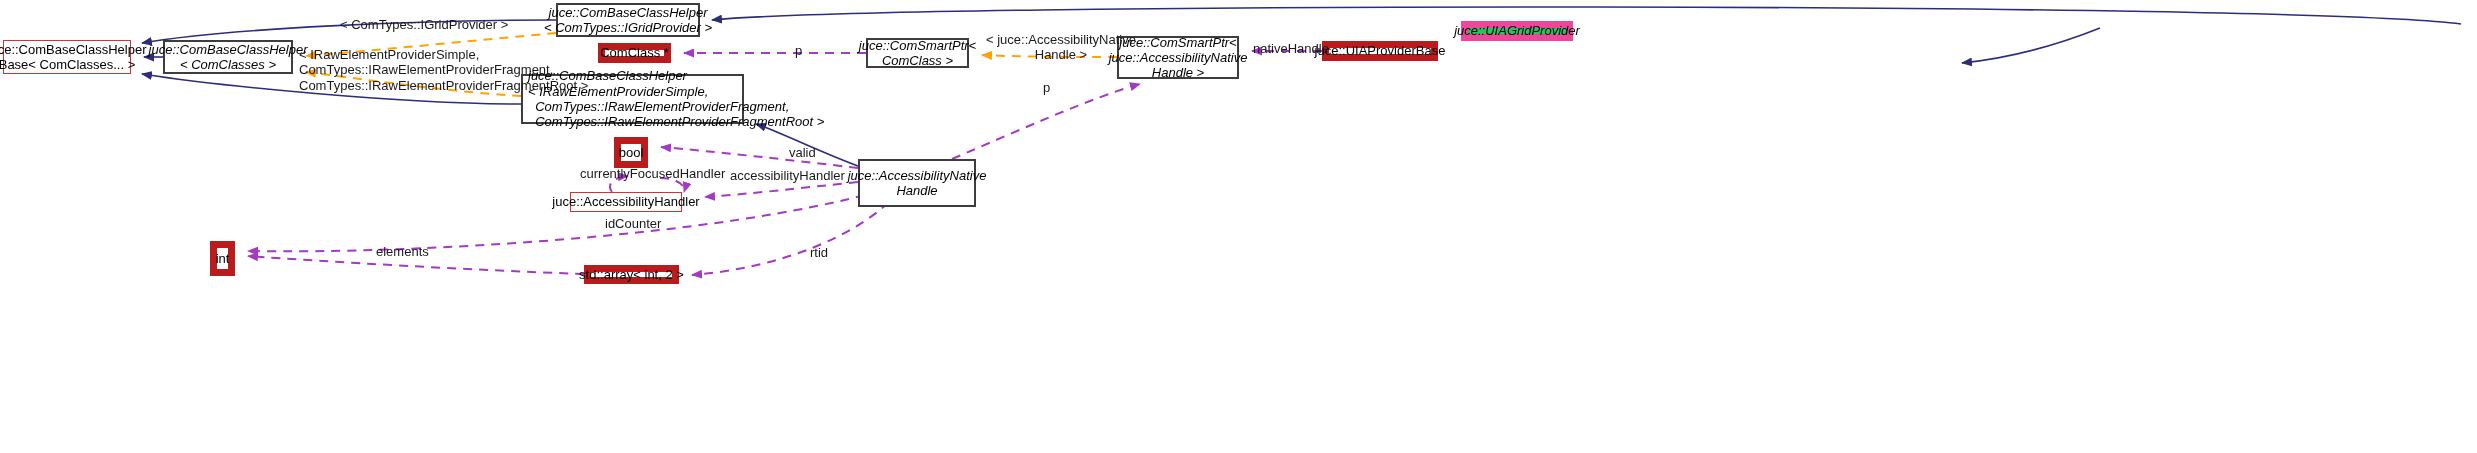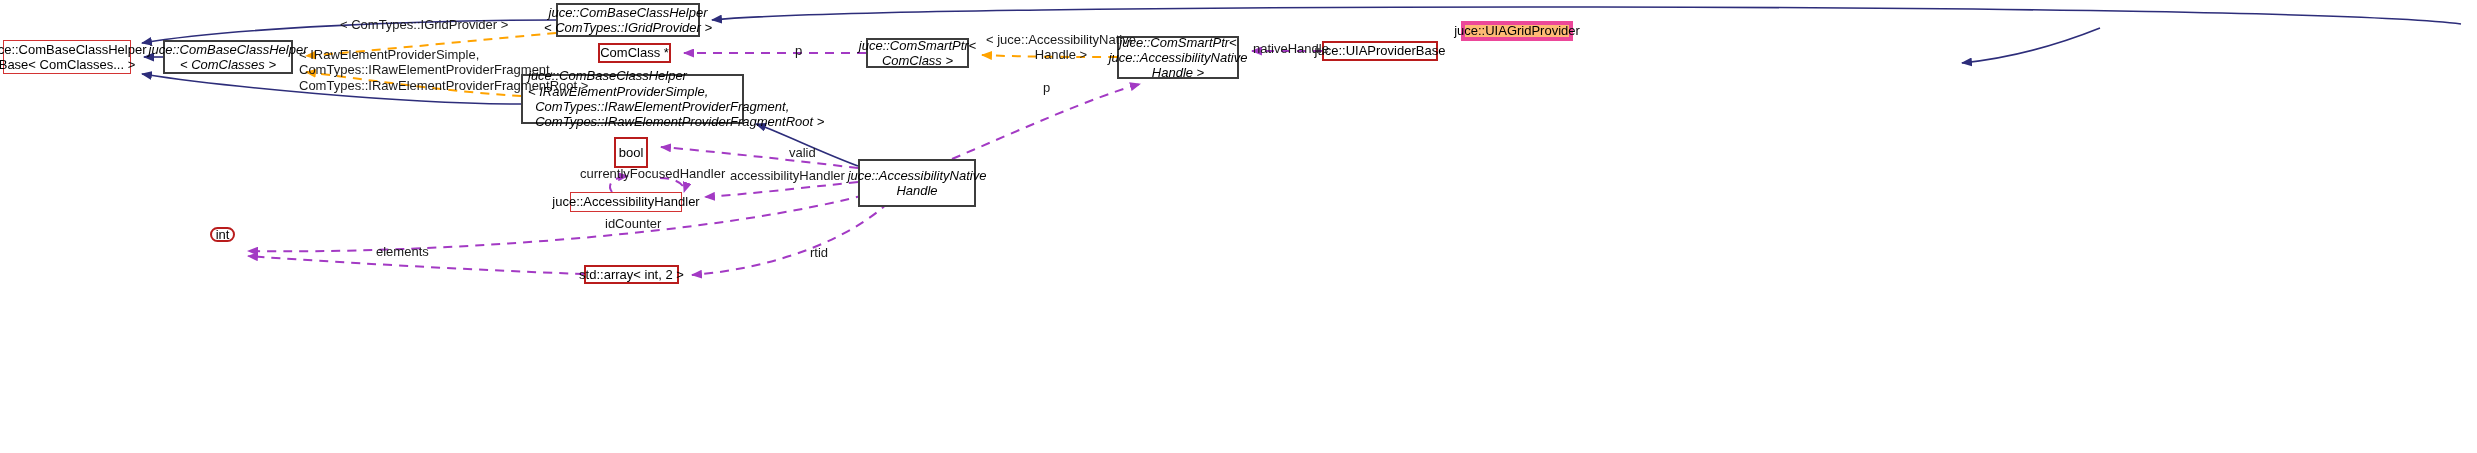--- a/index.html
+++ b/index.html
@@ -21,22 +21,22 @@
     text-align:center;
     background:#ffffff;
     border:1px solid #000000;
     color:#000000;
     line-height:1.18;
     white-space:pre;
     z-index:5;
   }
   .node.thick{border:2px solid #3d3d3d;font-style:italic;}
   .node.red{border:1px solid #d33333;}
-  .node.thin{border:2px solid #b91c1c;}
-  .node.current{background:#fdba74;border:4px solid #ec4899;}
+  .node.thin{border:7px solid #b91c1c;}
+  .node.current{background:#22c55e;border:7px solid #ec4899;font-style:italic;}
   .node.leftalign{justify-content:flex-start;text-align:left;padding-left:5px;}
   .edge-label{
     position:absolute;
     color:#1a1a1a;
     background:transparent;
     white-space:pre;
     z-index:6;
     line-height:1.18;
   }
   .f13{font-size:13px;}
@@ -134,21 +134,21 @@
   ComTypes::IRawElementProviderFragment,
   ComTypes::IRawElementProviderFragmentRoot &gt;</div>
 
   <div class="node thin f13" style="left:614px;top:137px;width:34px;height:31px;">bool</div>
 
   <div class="node red f13" style="left:570px;top:192px;width:112px;height:20px;">juce::AccessibilityHandler</div>
 
   <div class="node thick f13" style="left:858px;top:159px;width:118px;height:48px;">juce::AccessibilityNative
 Handle</div>
 
-  <div class="node thin f13" style="left:210px;top:227px;width:25px;height:15px;border-radius:9px;">int</div>
+  <div class="node thin f13" style="left:210px;top:241px;width:25px;height:35px;">int</div>
 
   <div class="node thin f13" style="left:584px;top:265px;width:95px;height:19px;">std::array&lt; int, 2 &gt;</div>
 
   <div class="edge-label f13" style="left:340px;top:17px;">&lt; ComTypes::IGridProvider &gt;</div>
 
   <div class="edge-label f12" style="left:299px;top:47px;">&lt; IRawElementProviderSimple,
 ComTypes::IRawElementProviderFragment,
 ComTypes::IRawElementProviderFragmentRoot &gt;</div>
 
   <div class="edge-label f13" style="left:795px;top:43px;">p</div>

